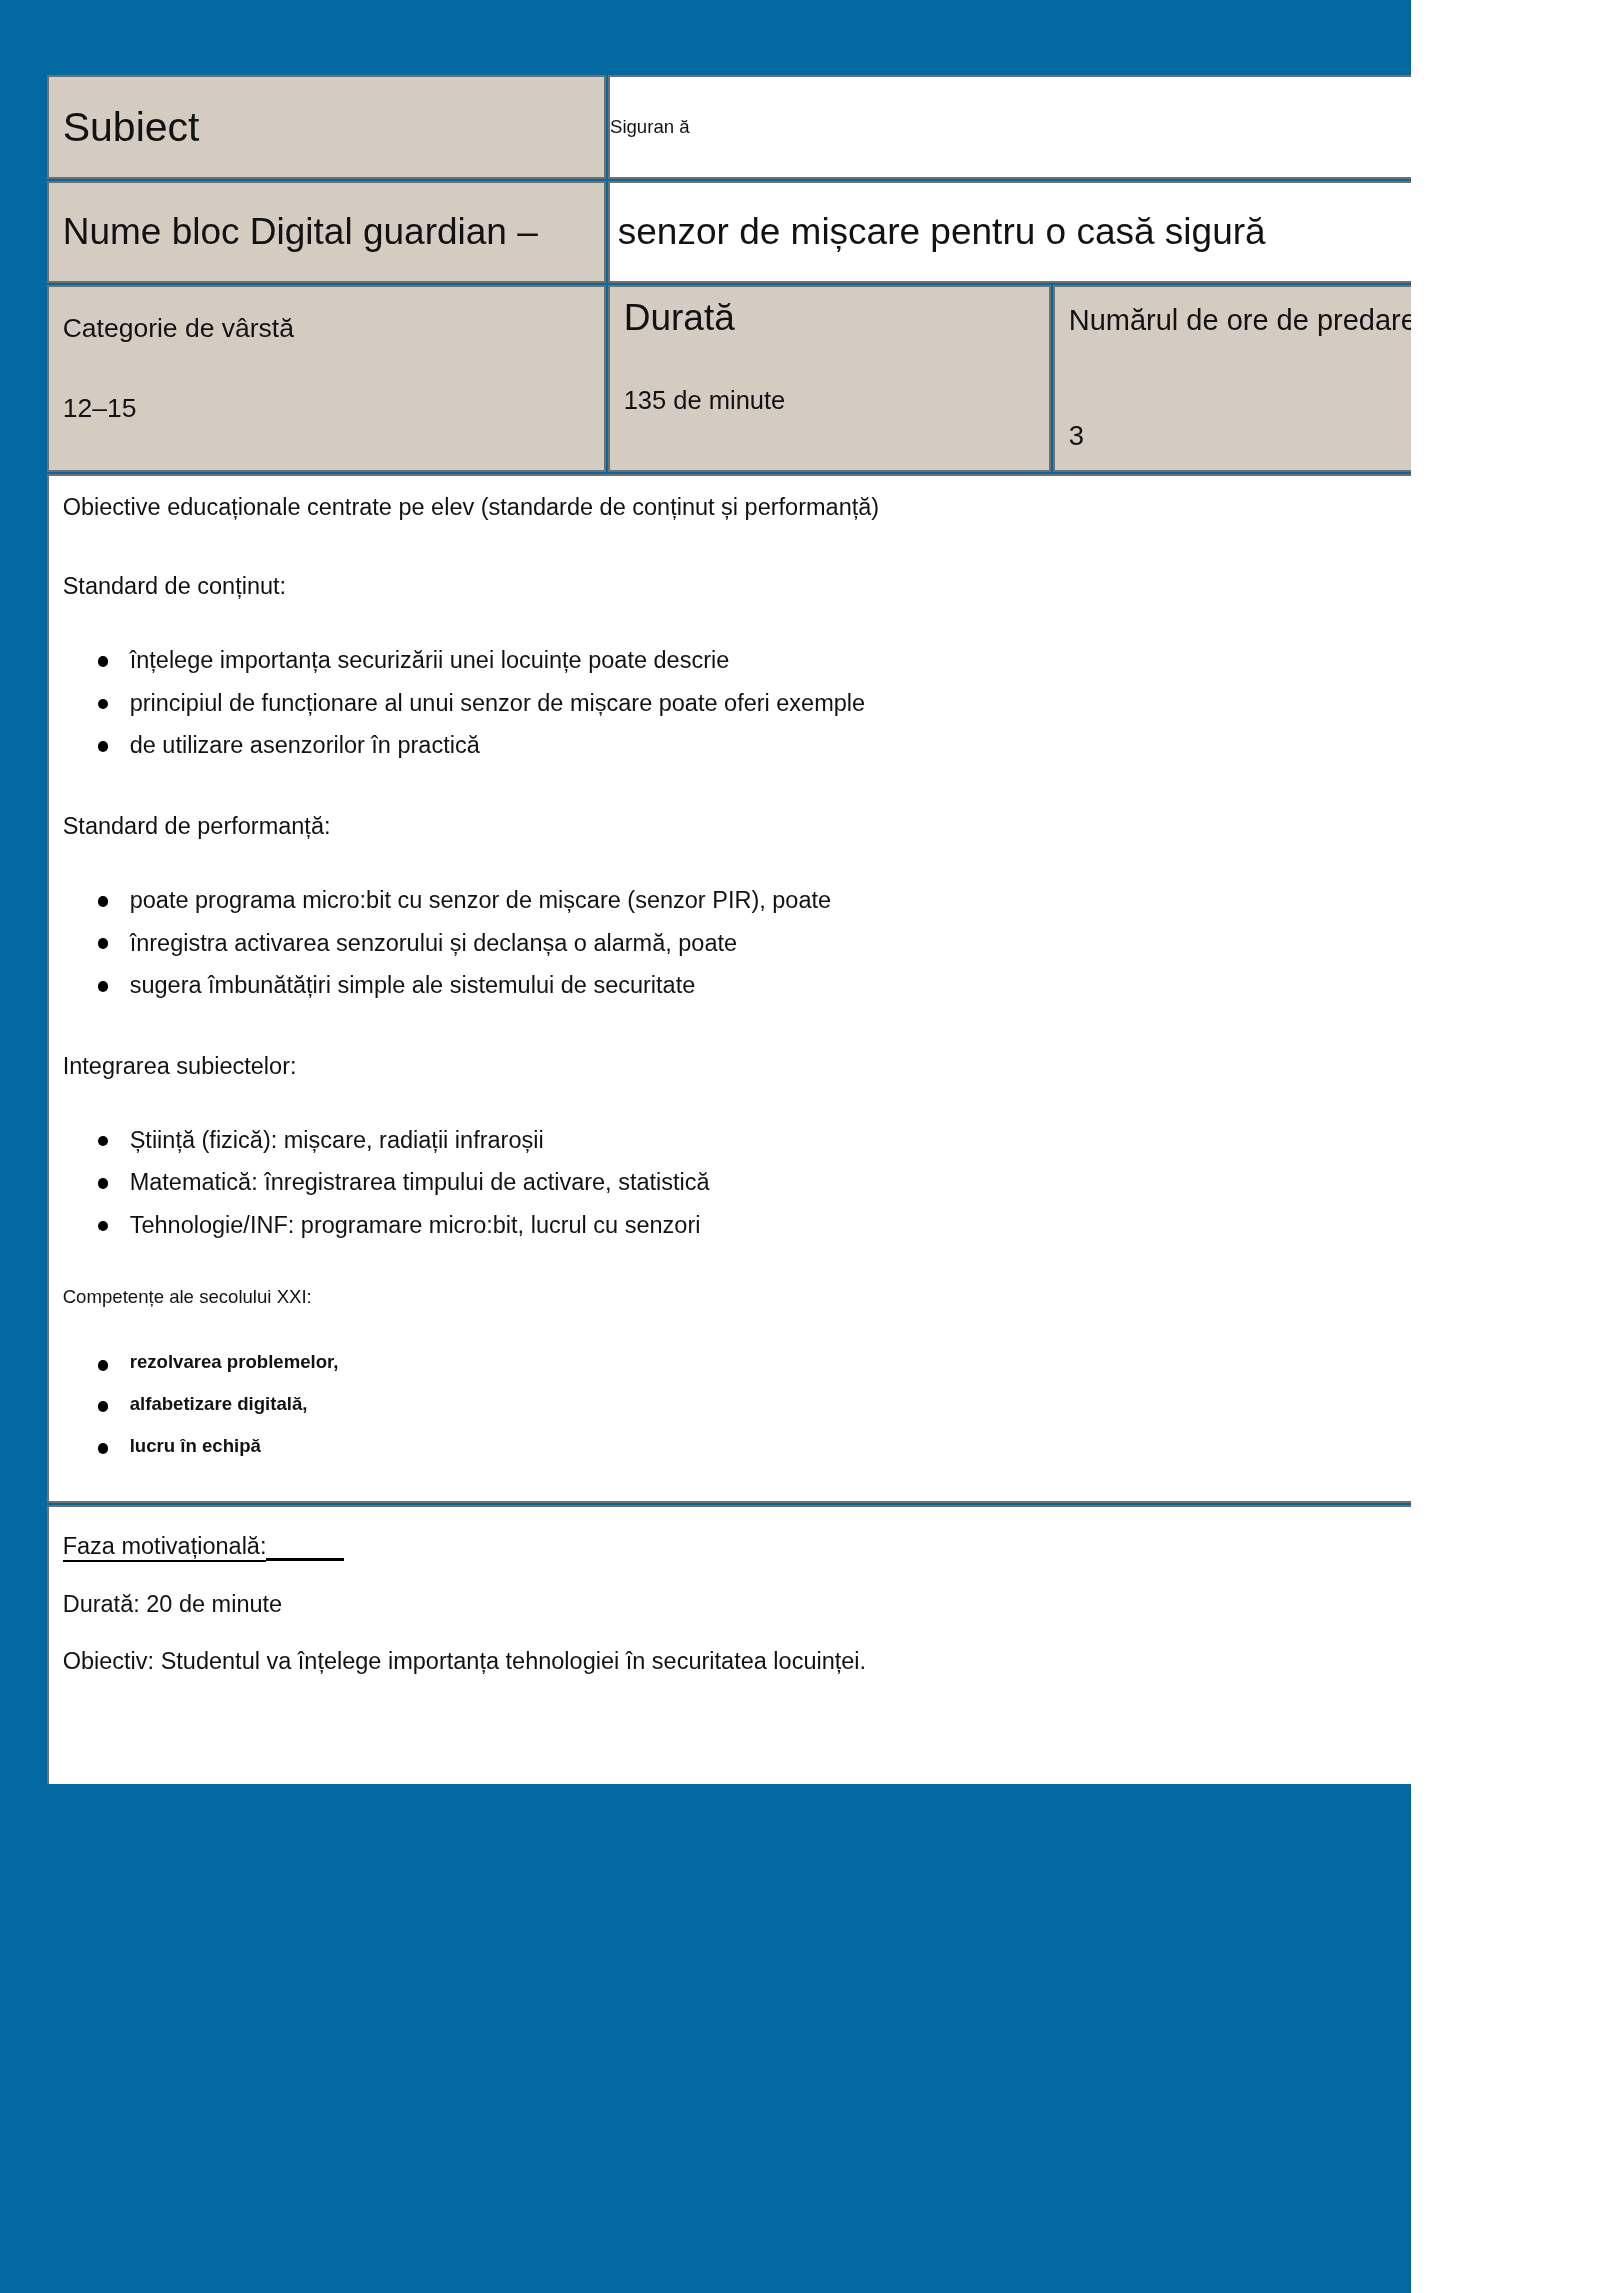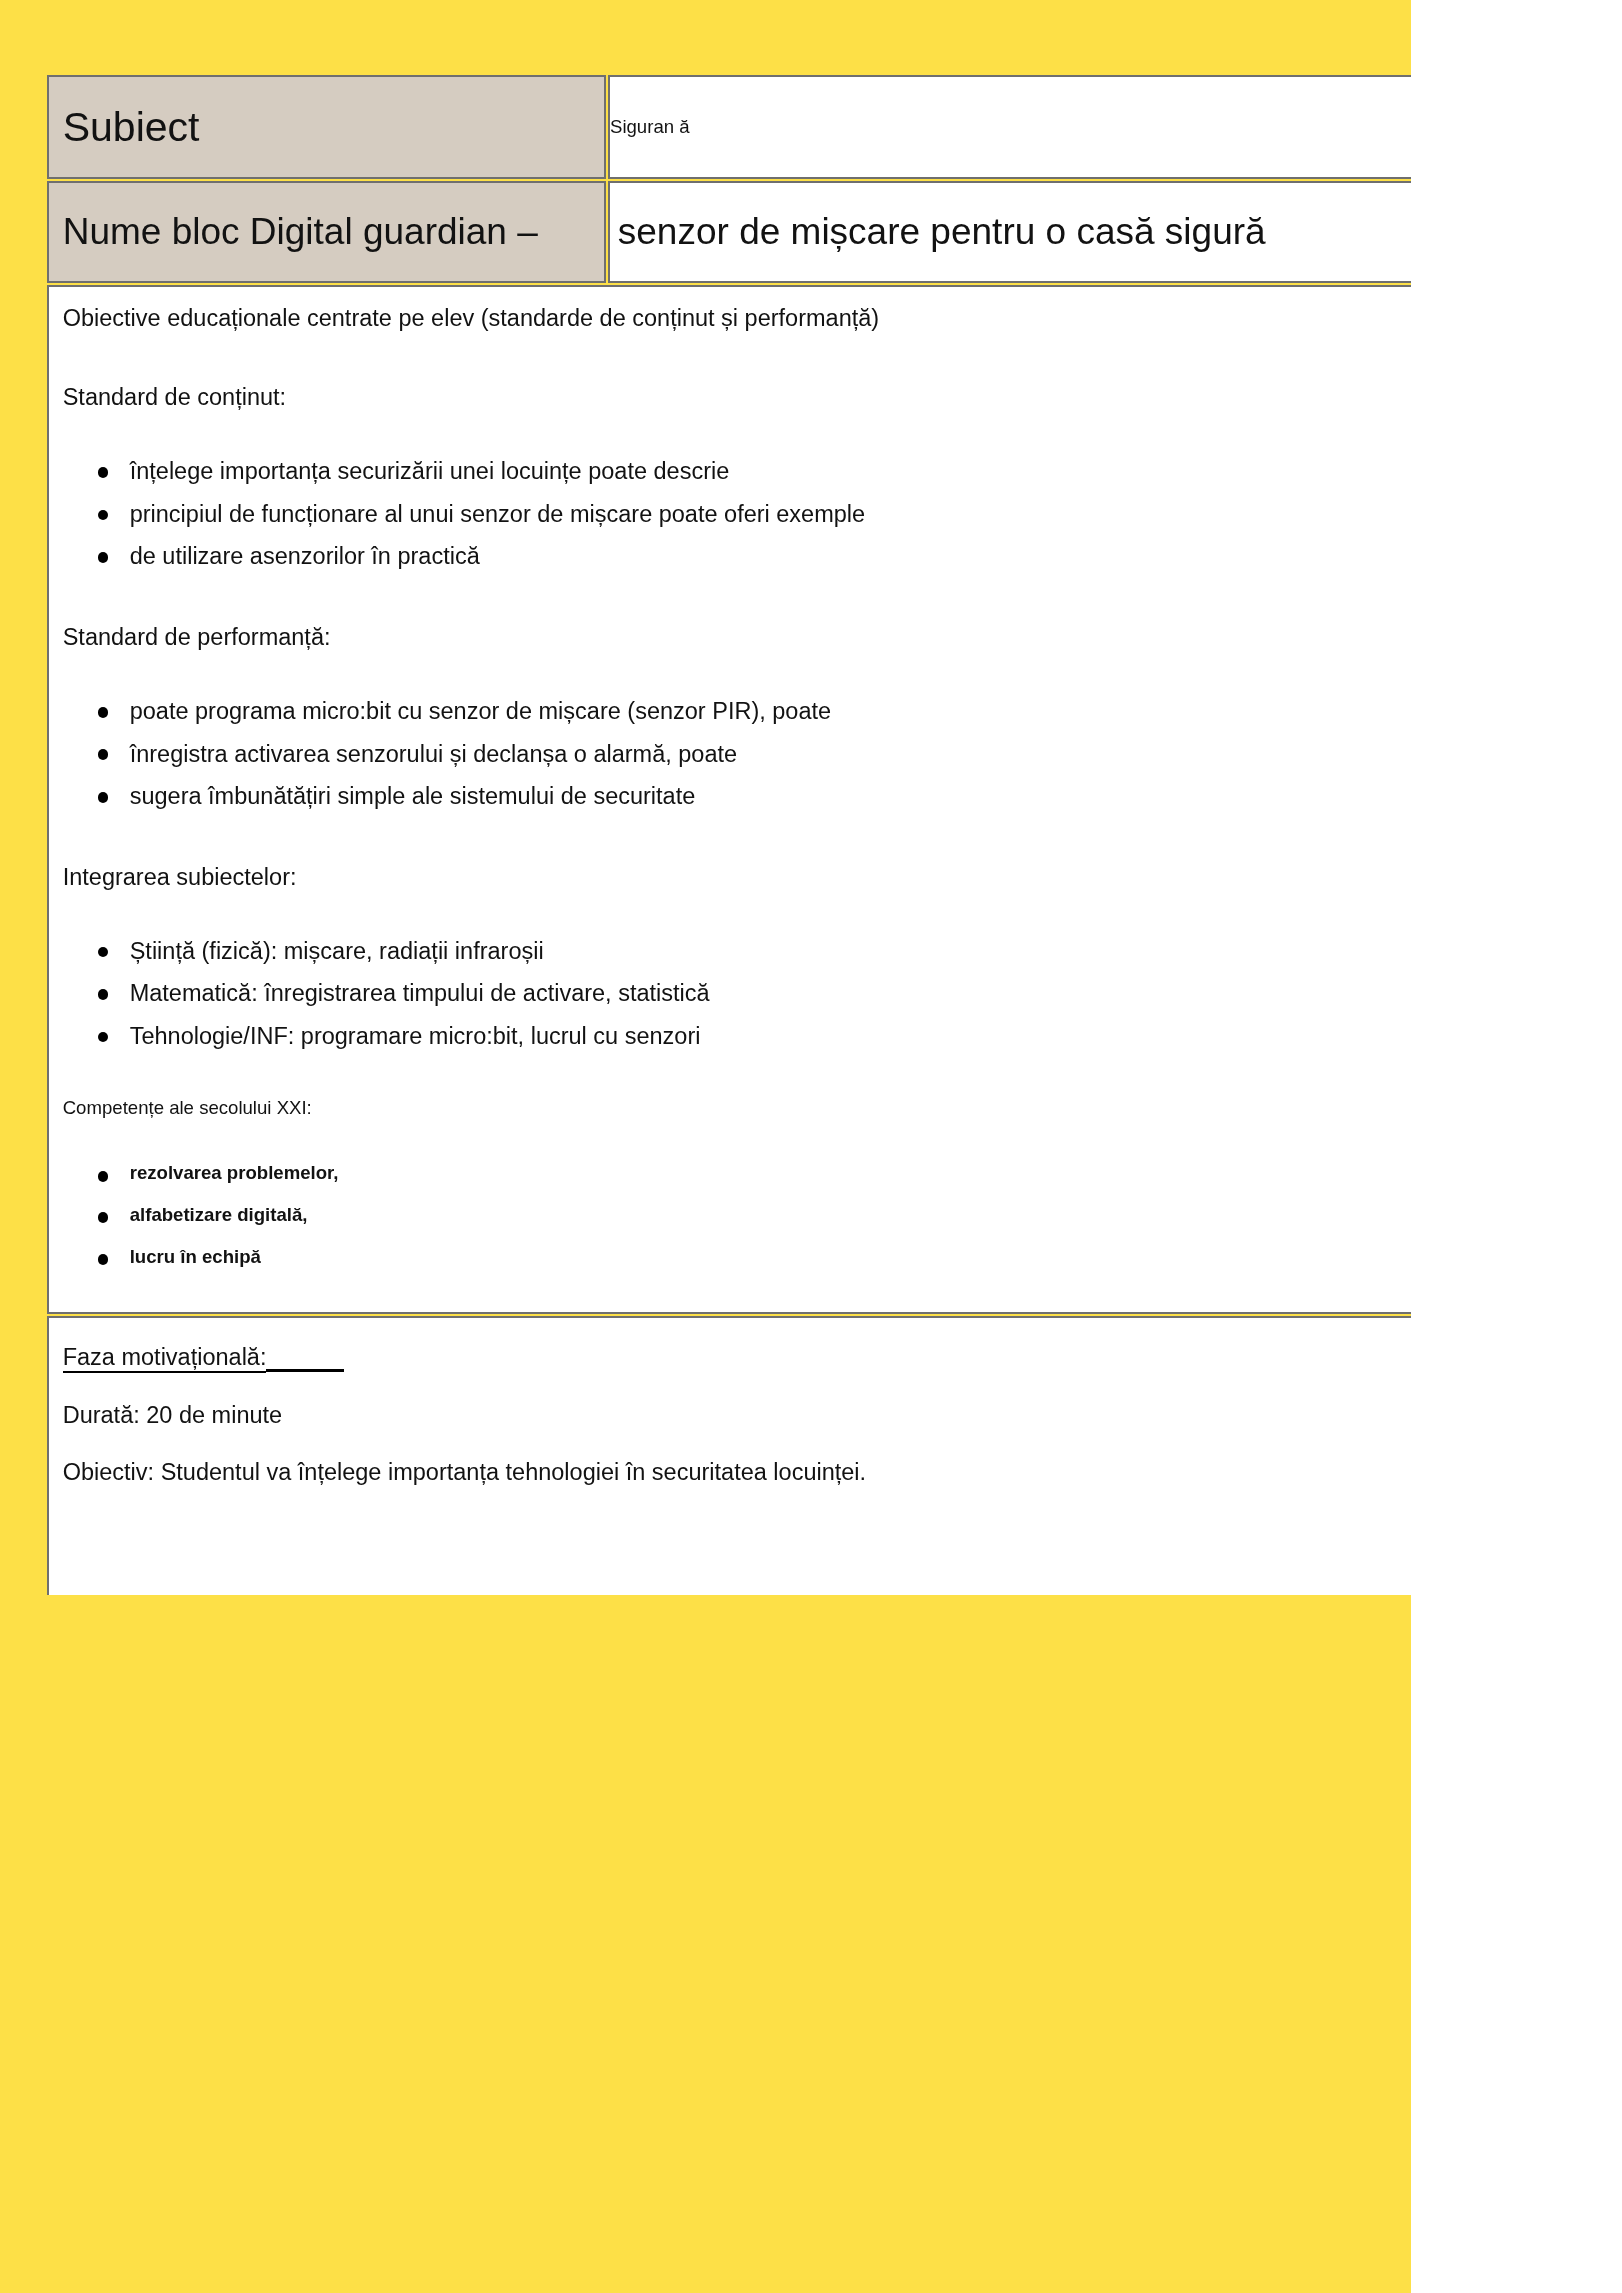--- a/index.html
+++ b/index.html
@@ -1,19 +1,19 @@
 <!DOCTYPE html>
 <html><head>
 <meta charset="utf-8">
 <style>
   html,body { margin:0; padding:0; background:#ffffff; }
   .page {
     position:relative;
     width:1411px; height:2294px;
-    background:#fde047;
+    background:#0369a1;
     overflow:hidden;
     font-family:"Liberation Sans","DejaVu Sans",sans-serif;
     color:#121212;
   }
   table.doc {
     position:absolute; left:45px; top:73px;
     width:1524px;
     border-collapse:separate;
     border-spacing:2px;
     table-layout:fixed;
@@ -105,20 +105,40 @@
 
     <tr class="r2">
       <td class="shade">
         <div class="vcenter block-left">Nume bloc Digital guardian –</div>
       </td>
       <td colspan="2">
         <div class="vcenter block-right">senzor de mișcare pentru o casă sigură</div>
       </td>
     </tr>
 
+    <tr class="r3">
+      <td class="shade meta-cell">
+        <div class="col">
+          <div class="age-title">Categorie de vârstă</div>
+          <div class="age-value">12–15</div>
+        </div>
+      </td>
+      <td class="shade meta-cell">
+        <div class="col">
+          <div class="dur-title">Durată</div>
+          <div class="dur-value">135 de minute</div>
+        </div>
+      </td>
+      <td class="shade meta-cell">
+        <div class="col">
+          <div class="hours-title">Numărul de ore de predare</div>
+          <div class="hours-value">3</div>
+        </div>
+      </td>
+    </tr>
 
     <tr class="r4">
       <td colspan="3" class="cell-obj">
         <p class="intro">Obiective educaționale centrate pe elev (standarde de conținut și performanță)</p>
 
         <p class="sec-h">Standard de conținut:</p>
         <ul class="blist">
           <li>înțelege importanța securizării unei locuințe poate descrie</li>
           <li>principiul de funcționare al unui senzor de mișcare poate oferi exemple</li>
           <li>de utilizare asenzorilor în practică</li>

